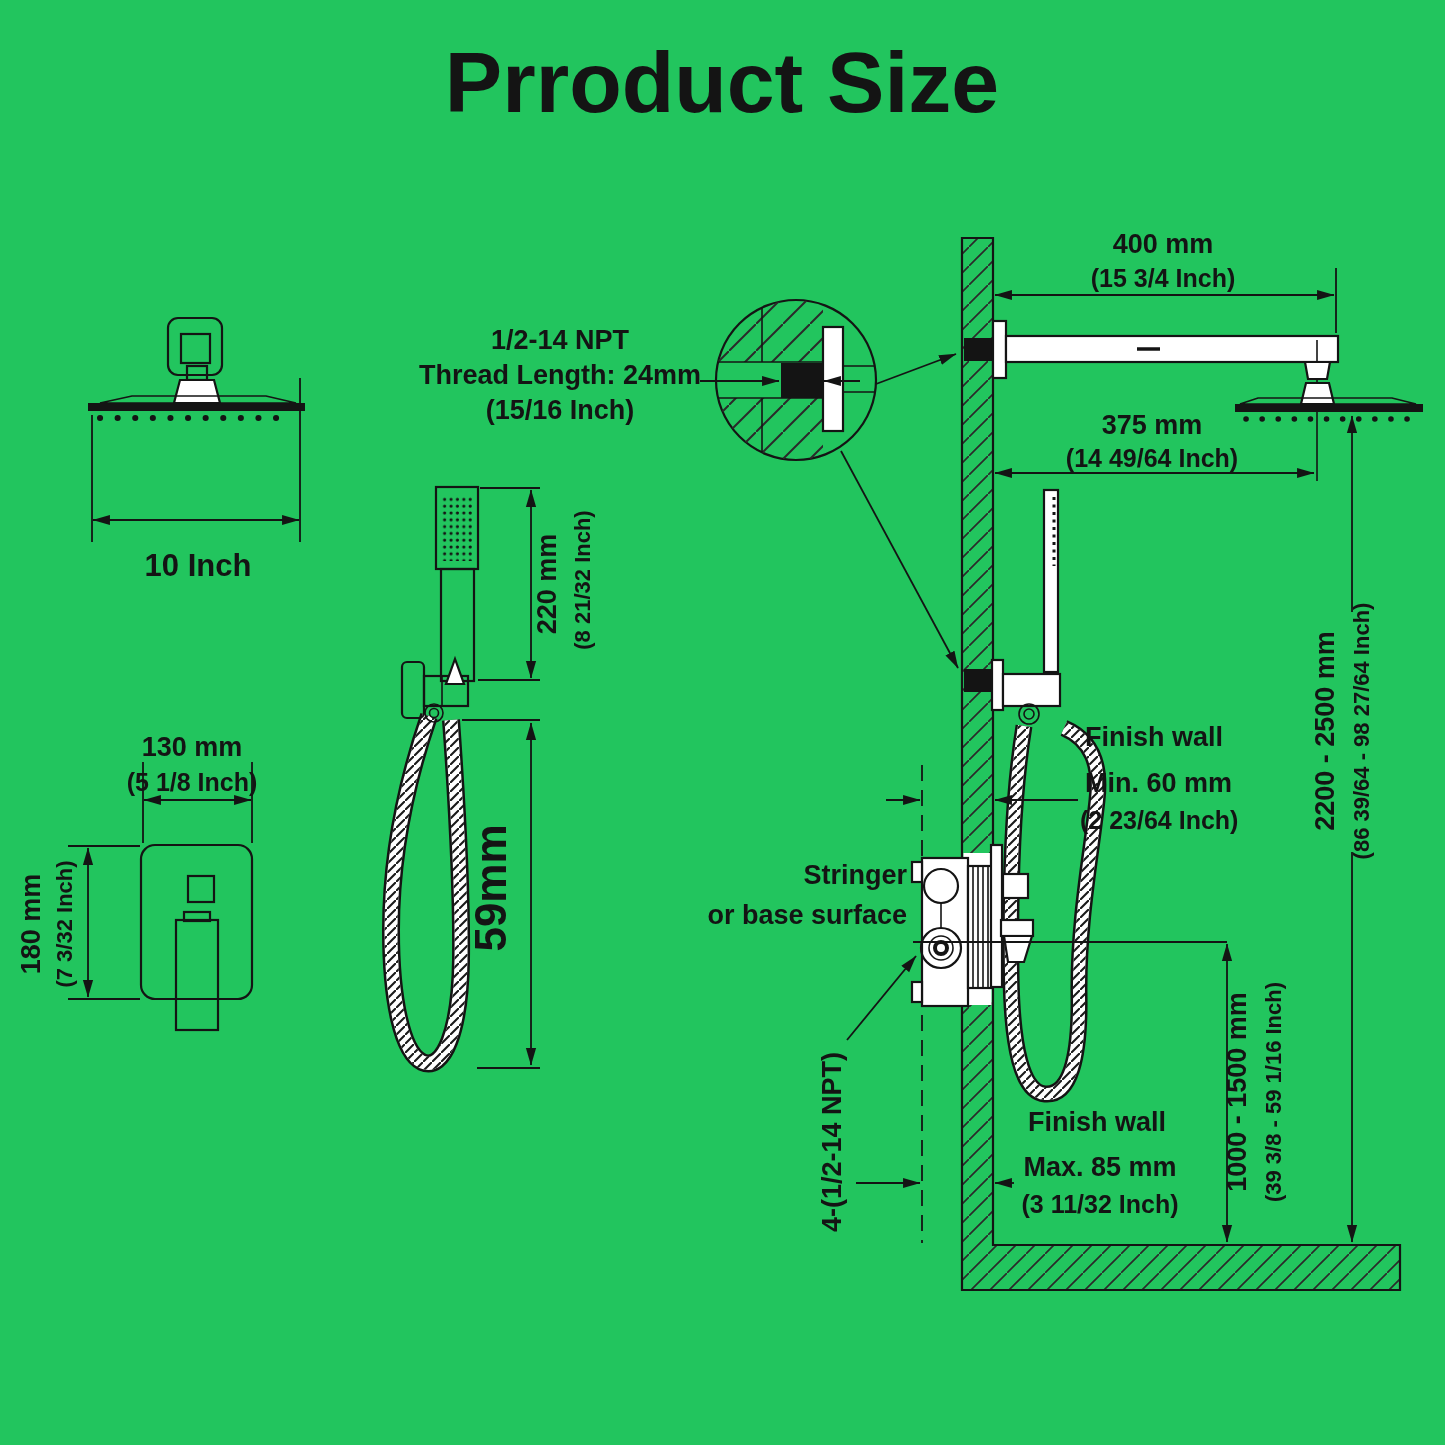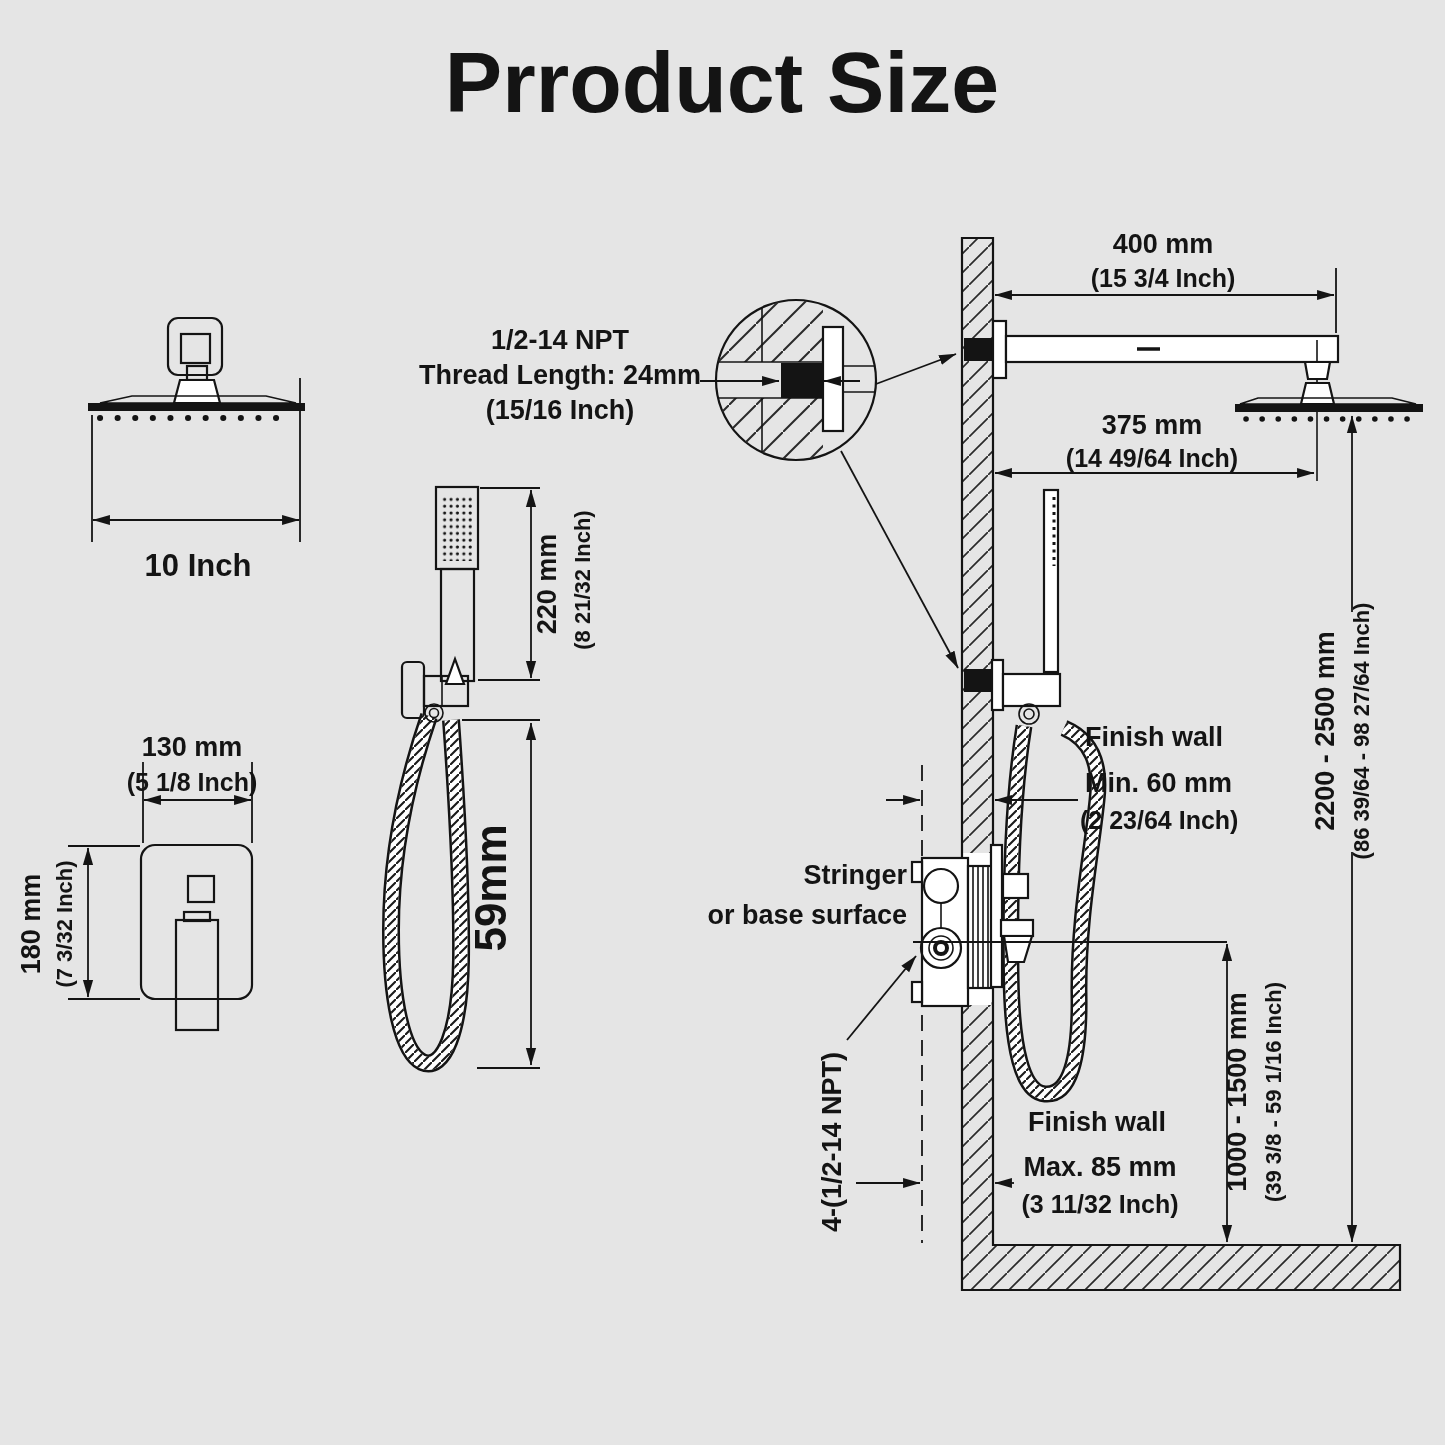--- a/index.html
+++ b/index.html
@@ -1,16 +1,16 @@
 <!DOCTYPE html>
 <html><head>
 <meta charset="utf-8">
 <style>
   html,body{margin:0;padding:0;background:#fff;}
-  .canvas{position:relative;width:1445px;height:1445px;background:#e5e5e5;overflow:hidden;}
+  .canvas{position:relative;width:1445px;height:1445px;background:#22c55e;overflow:hidden;}
   svg{display:block;}
   svg text{font-family:"Liberation Sans","DejaVu Sans",sans-serif;font-weight:bold;fill:#141414;}
   .title-text{font-size:86px;letter-spacing:0px;}
   .t{font-size:27px;}
   .tp{font-size:25px;}
   .ts{font-size:22px;}
   .t31{font-size:31px;}
   .t42{font-size:44px;}
   .ln{stroke:#141414;stroke-width:2.2;fill:none;}
   .lnw{stroke:#141414;stroke-width:2.2;fill:#fff;}

